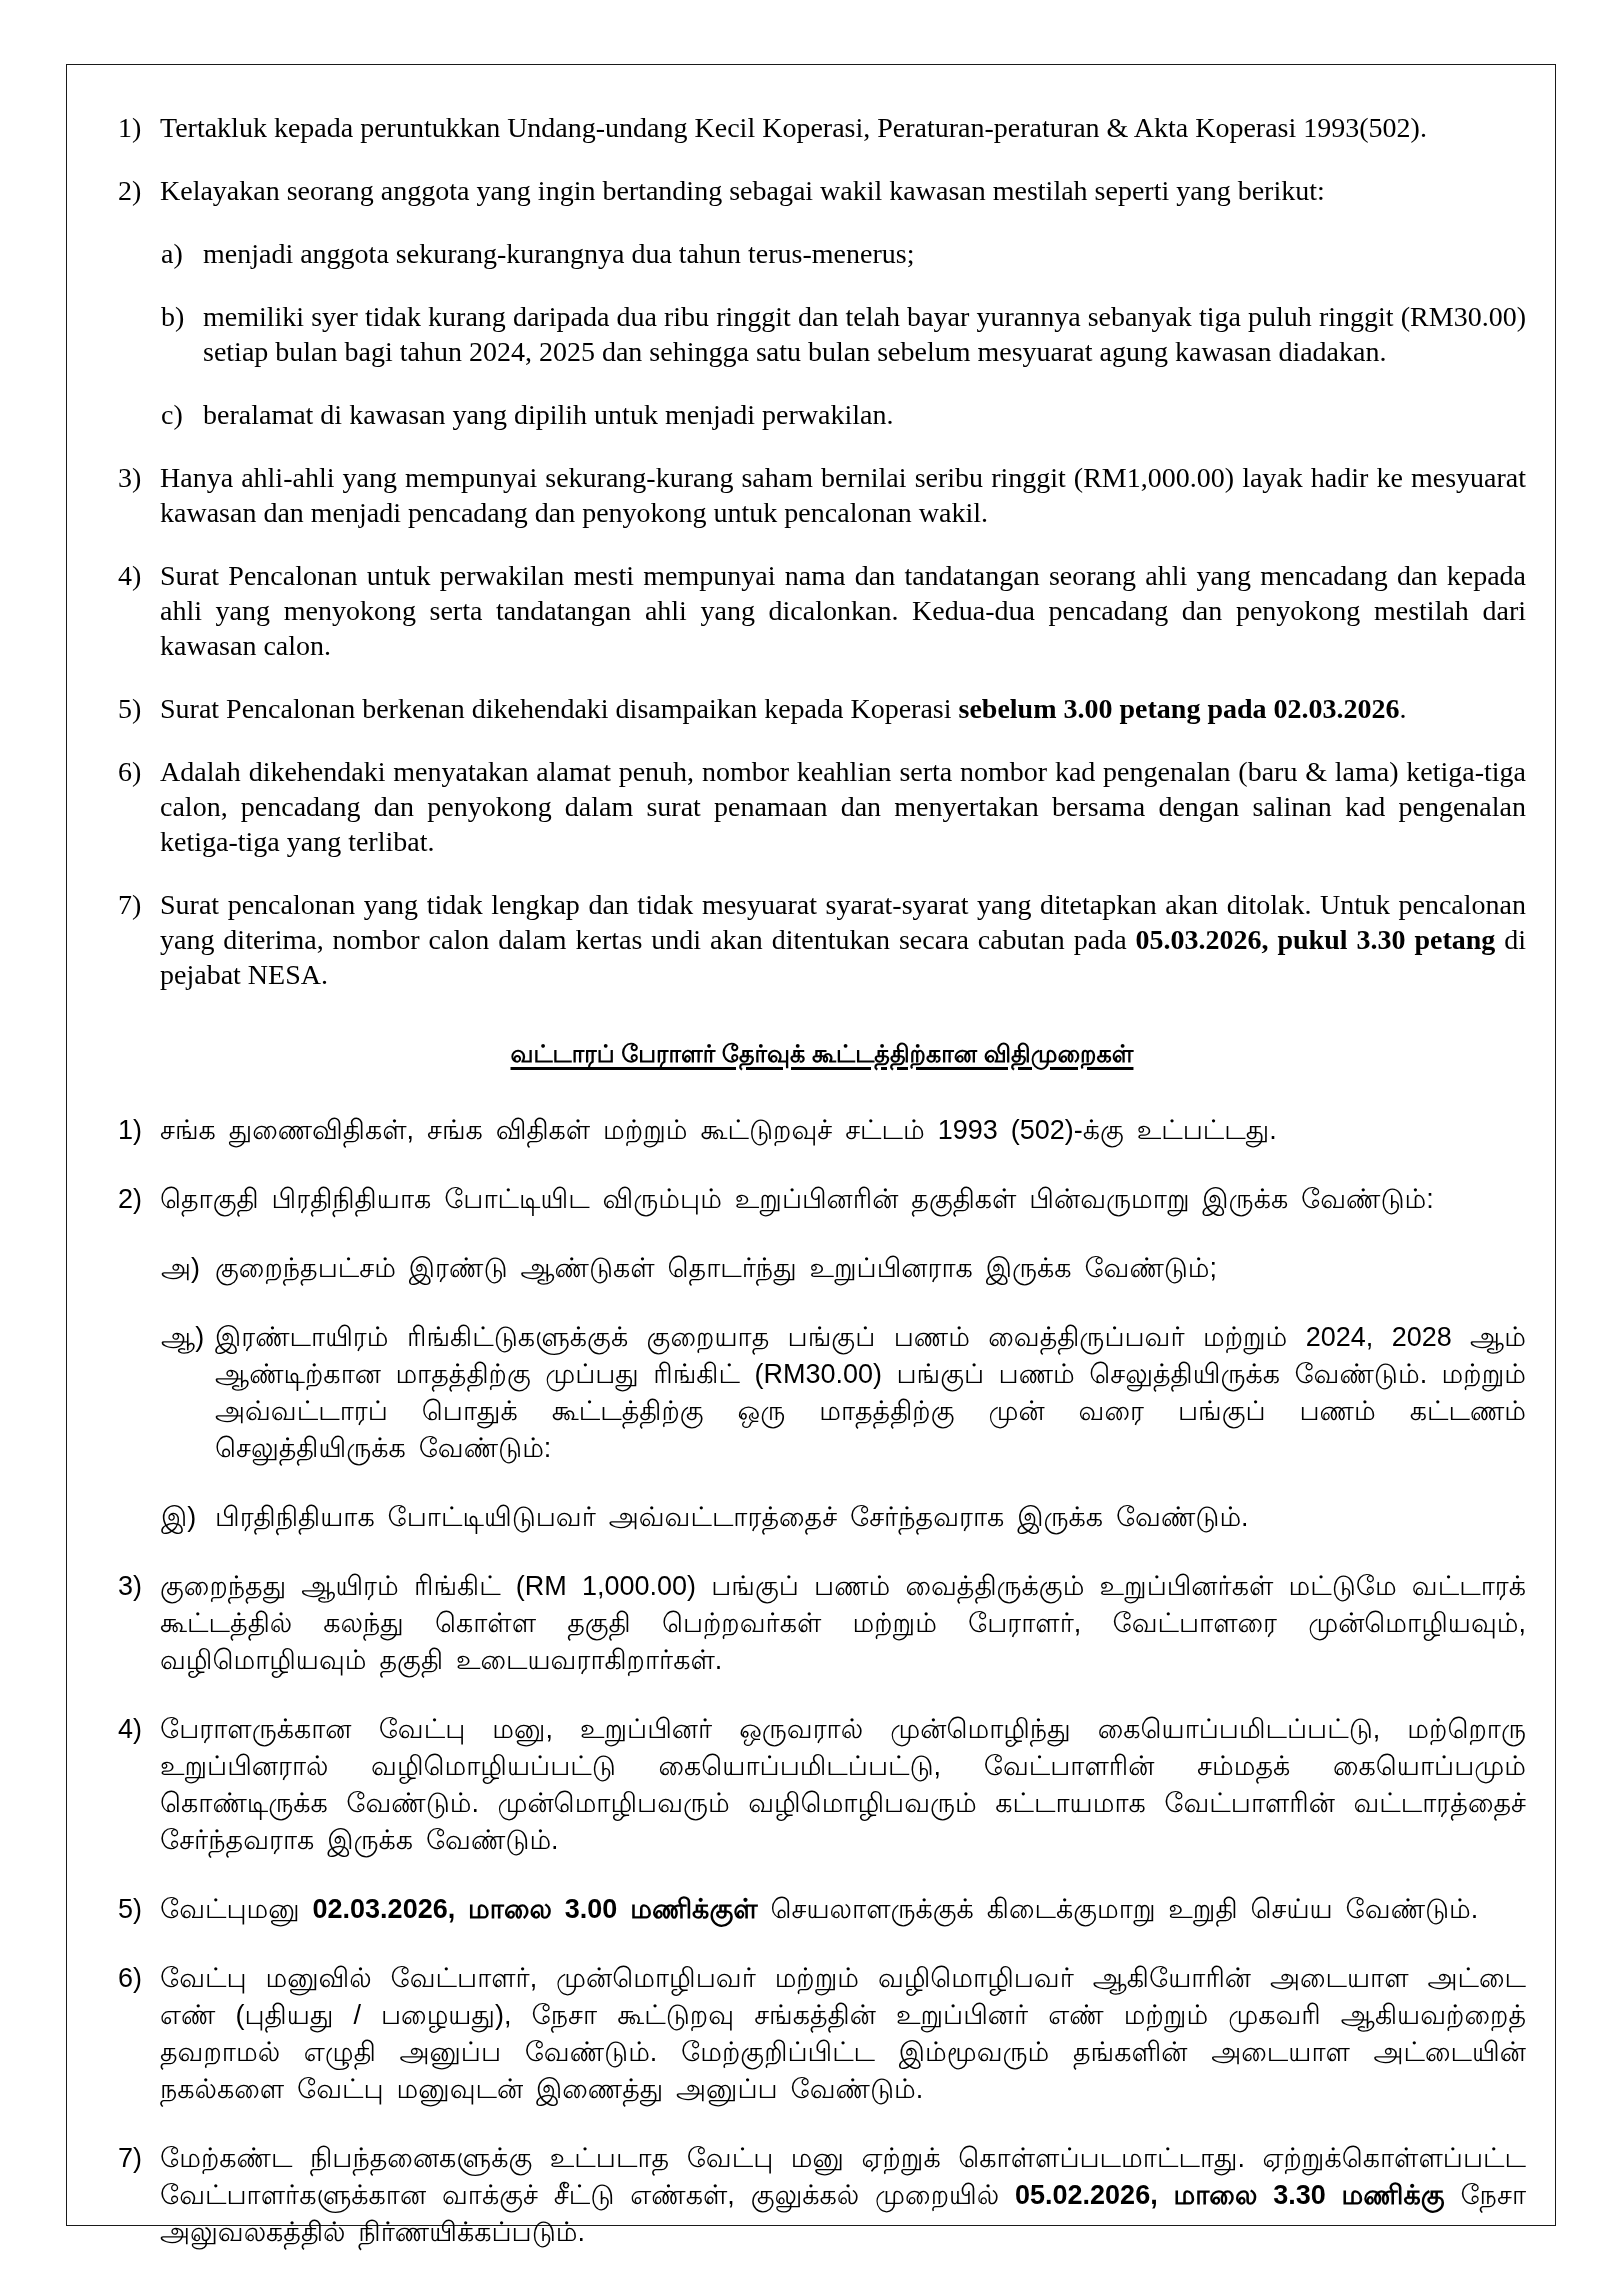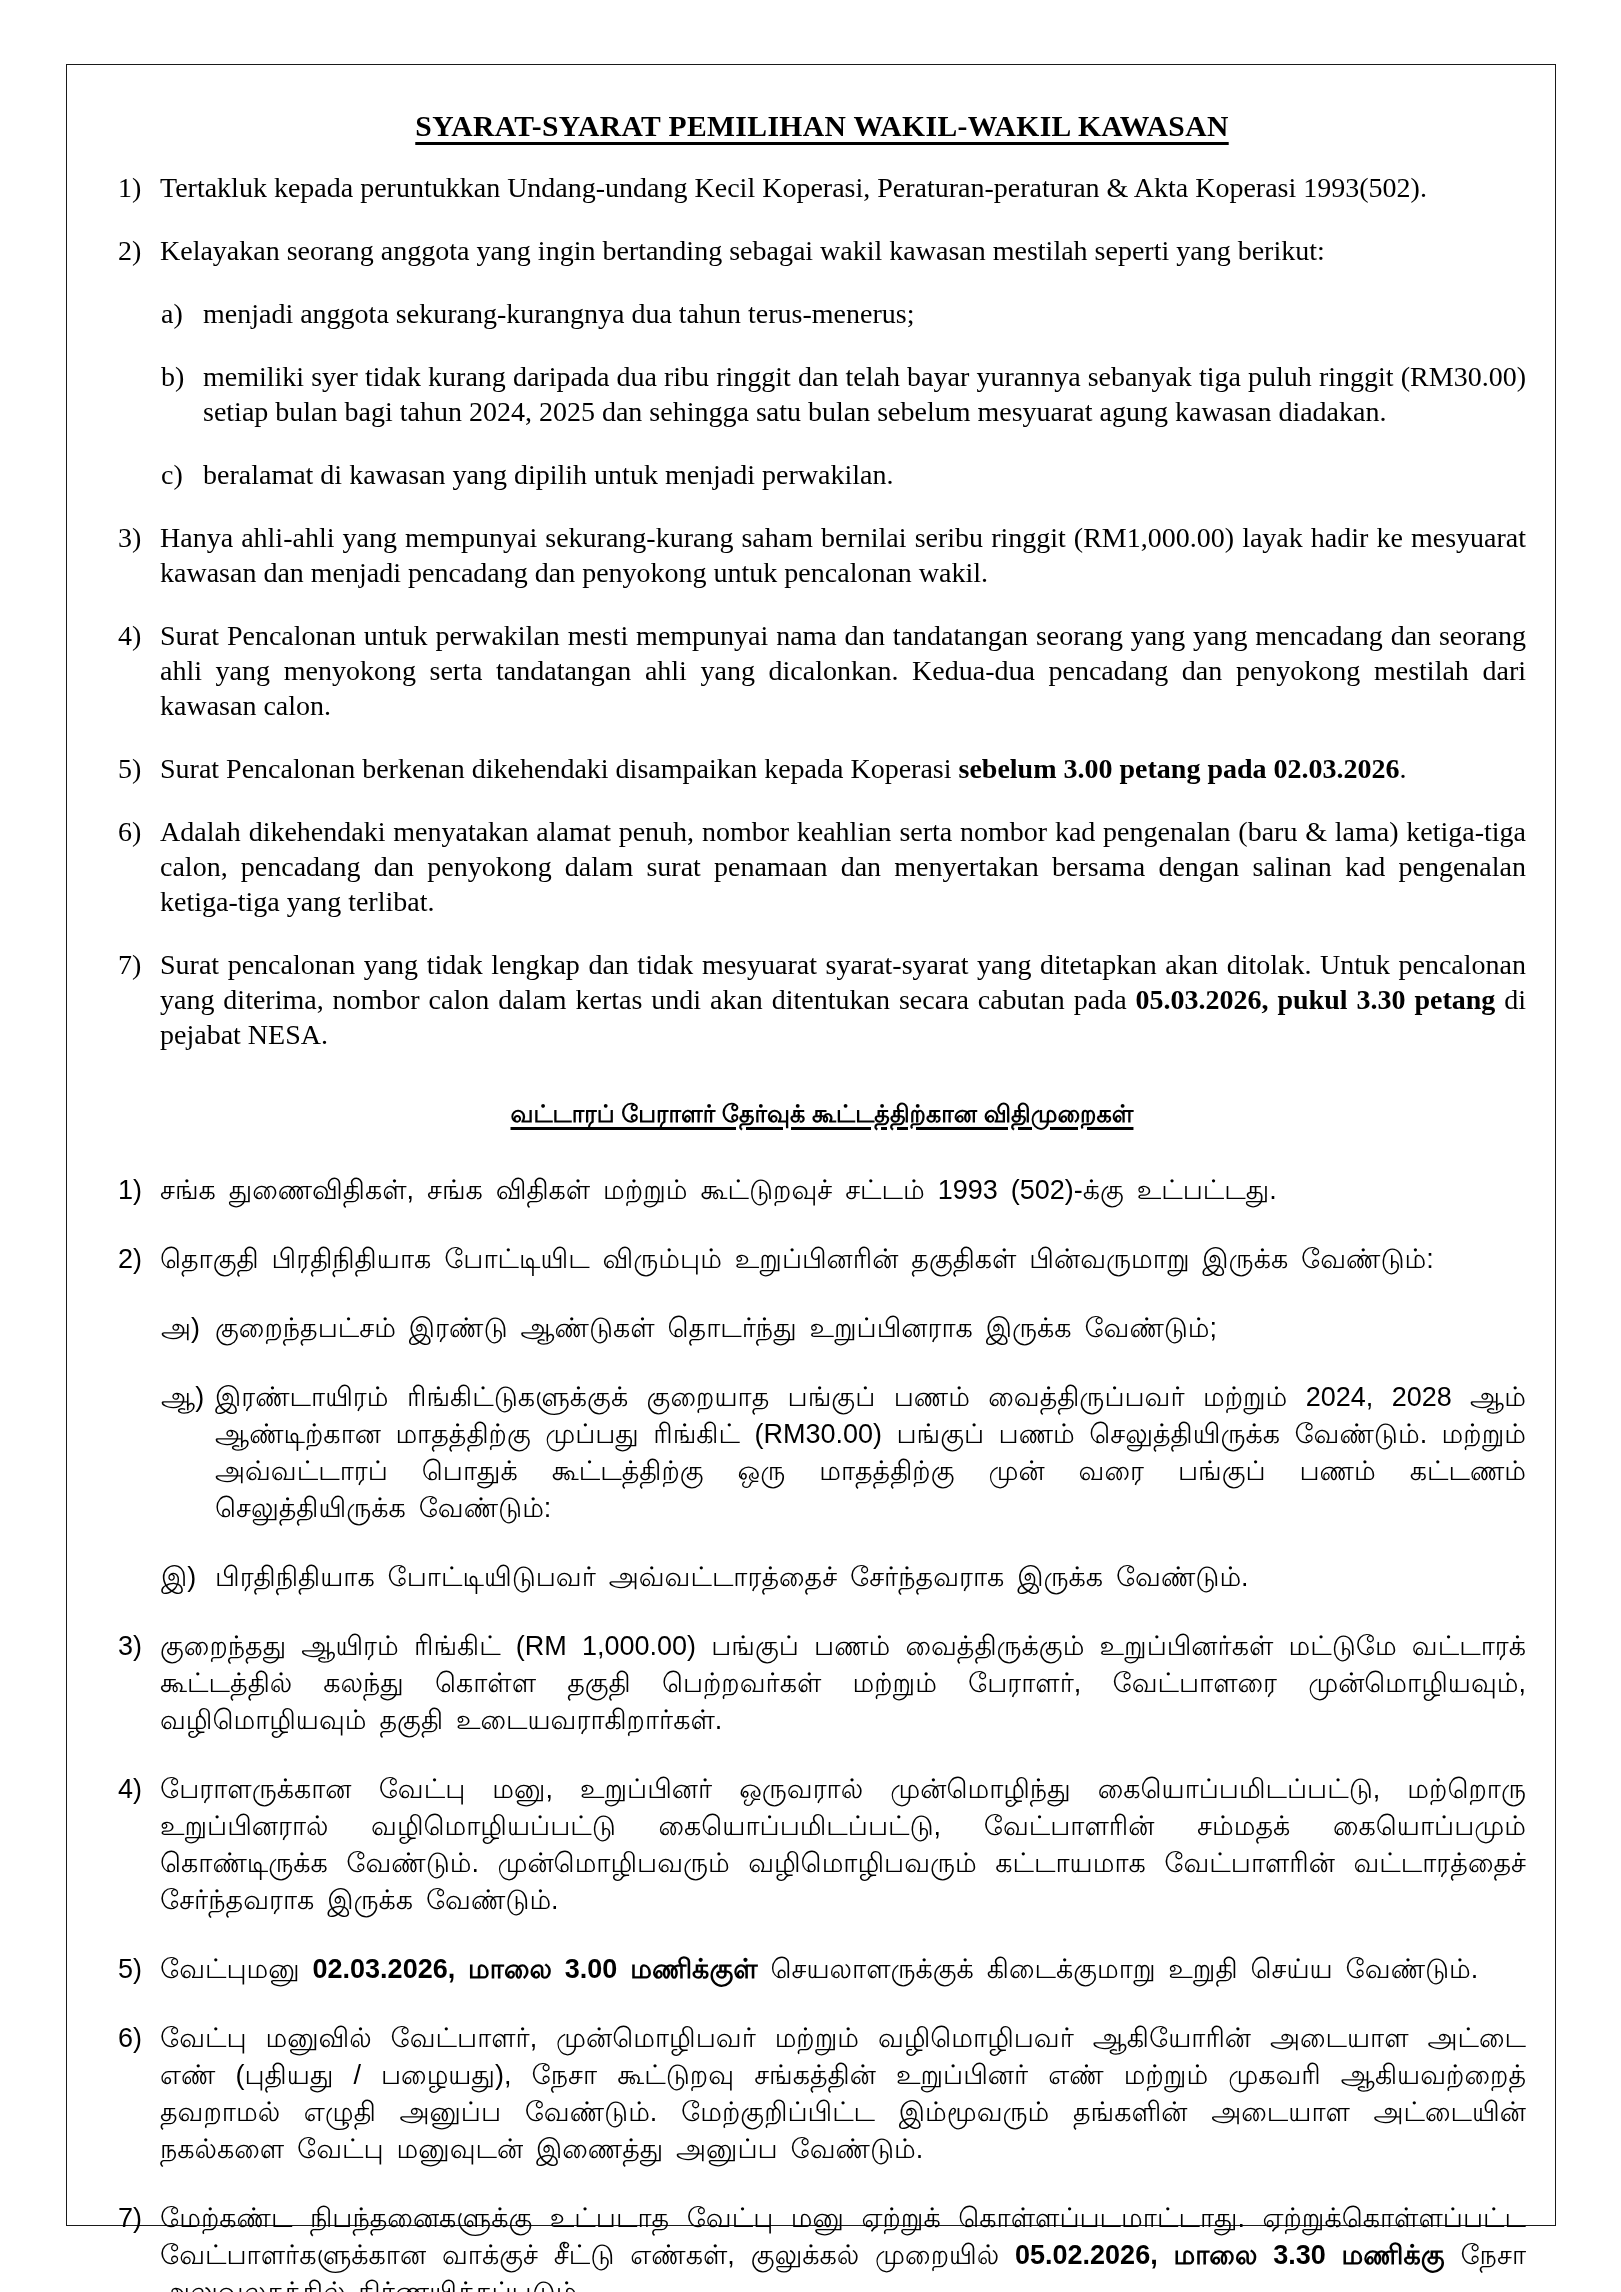--- a/index.html
+++ b/index.html
@@ -49,21 +49,20 @@
     word-spacing:5.4px;
   }
   .tamil .item{margin-bottom:32px;}
   .tamil .item.sub .label{flex:0 0 54px;}
   .b{font-weight:bold;margin-top:15px;}
 </style>
 </head>
 <body>
 
 <div class="frame">
-  <h1 class="doc-title">SYARAT-SYARAT PEMILIHAN WAKIL-WAKIL KAWASAN</h1>
 
   <div class="list malay">
       <div class="item">
         <div class="label">1)</div>
         <div class="text"><span>Tertakluk kepada peruntukkan Undang-undang Kecil Koperasi, Peraturan-peraturan &amp; Akta Koperasi 1993(502).</span></div>
       </div>
       <div class="item">
         <div class="label">2)</div>
         <div class="text"><span>Kelayakan seorang anggota yang ingin bertanding sebagai wakil kawasan mestilah seperti yang berikut:</span></div>
       </div>
@@ -78,21 +77,21 @@
       <div class="item sub">
         <div class="label">c)</div>
         <div class="text"><span>beralamat di kawasan yang dipilih untuk menjadi perwakilan.</span></div>
       </div>
       <div class="item">
         <div class="label">3)</div>
         <div class="text"><span>Hanya ahli-ahli yang mempunyai sekurang-kurang saham bernilai seribu ringgit (RM1,000.00) layak hadir ke mesyuarat kawasan dan menjadi pencadang dan penyokong untuk pencalonan wakil.</span></div>
       </div>
       <div class="item">
         <div class="label">4)</div>
-        <div class="text"><span>Surat Pencalonan untuk perwakilan mesti mempunyai nama dan tandatangan seorang yang yang mencadang dan seorang ahli yang menyokong serta tandatangan ahli yang dicalonkan. Kedua-dua pencadang dan penyokong mestilah dari kawasan calon.</span></div>
+        <div class="text"><span>Surat Pencalonan untuk perwakilan mesti mempunyai nama dan tandatangan seorang ahli yang mencadang dan kepada ahli yang menyokong serta tandatangan ahli yang dicalonkan. Kedua-dua pencadang dan penyokong mestilah dari kawasan calon.</span></div>
       </div>
       <div class="item">
         <div class="label">5)</div>
         <div class="text"><span>Surat Pencalonan berkenan dikehendaki disampaikan kepada Koperasi </span><span class="b">sebelum 3.00 petang pada 02.03.2026</span><span>.</span></div>
       </div>
       <div class="item">
         <div class="label">6)</div>
         <div class="text"><span>Adalah dikehendaki menyatakan alamat penuh, nombor keahlian serta nombor kad pengenalan (baru &amp; lama) ketiga-tiga calon, pencadang dan penyokong dalam surat penamaan dan menyertakan bersama dengan salinan kad pengenalan ketiga-tiga yang terlibat.</span></div>
       </div>
       <div class="item">

